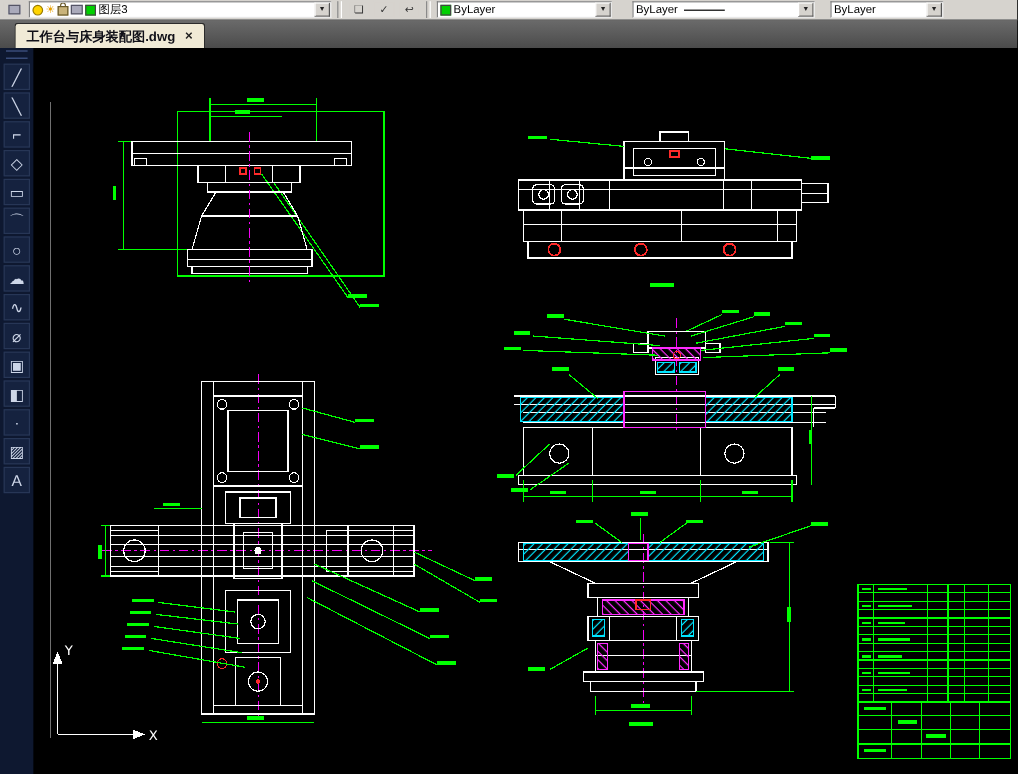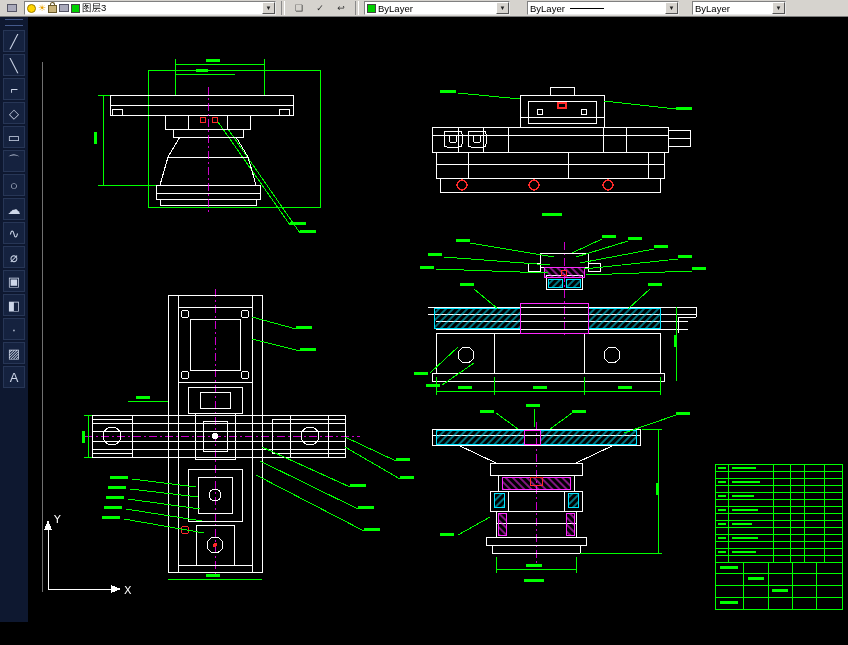--- a/index.html
+++ b/index.html
@@ -74,20 +74,26 @@
       <span>ByLayer</span>
       <span class="ltsample"></span>
       <span class="arrow-btn">▼</span>
     </div>
     <div class="combo lweight-combo">
       <span>ByLayer</span>
       <span class="arrow-btn">▼</span>
     </div>
   </div>
 
+  <div class="tabbar">
+    <div class="doc-tab">
+      <span>工作台与床身装配图.dwg</span>
+      <span class="close">×</span>
+    </div>
+  </div>
 
   <div class="main">
 
     <div class="side">
       <div class="grip"></div>
       <div class="tool">╱</div>
       <div class="tool">╲</div>
       <div class="tool">⌐</div>
       <div class="tool">◇</div>
       <div class="tool">▭</div>

